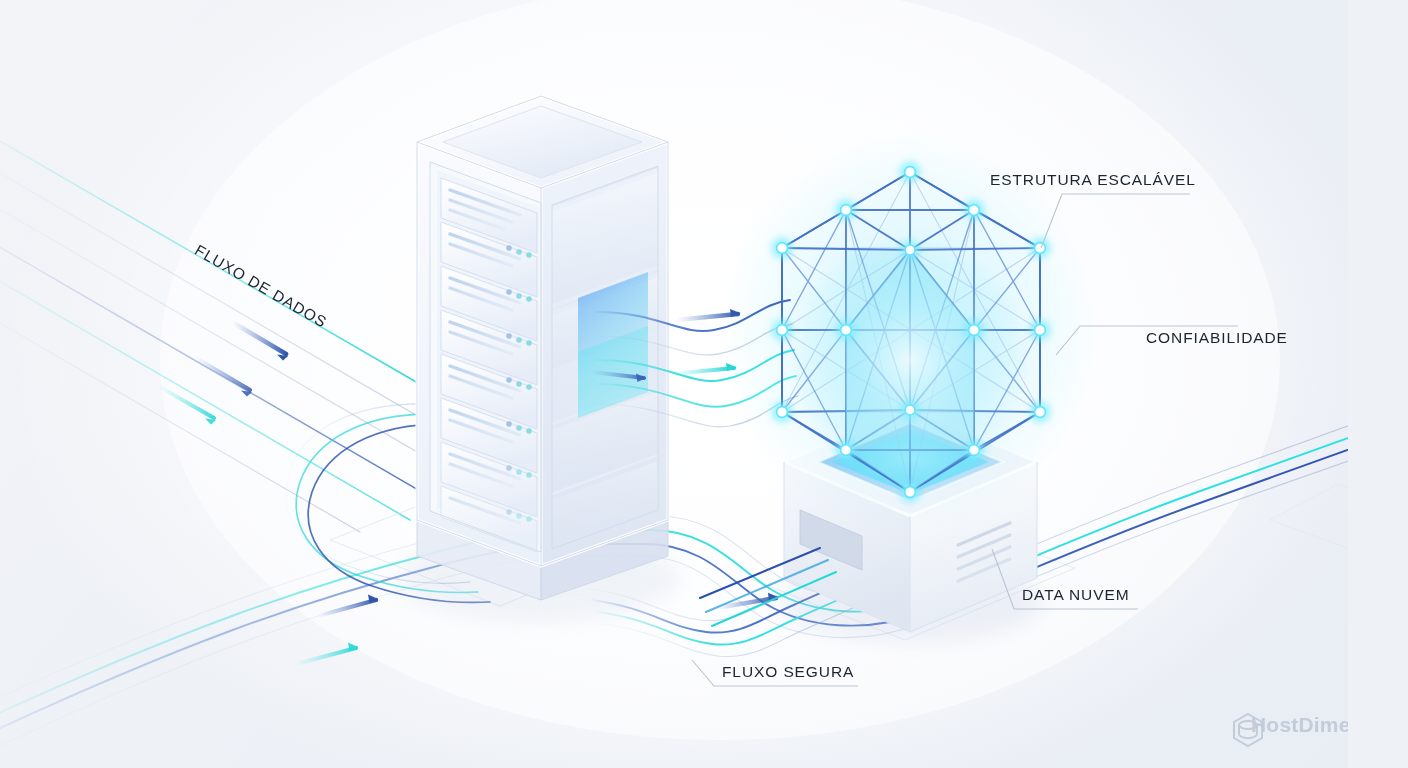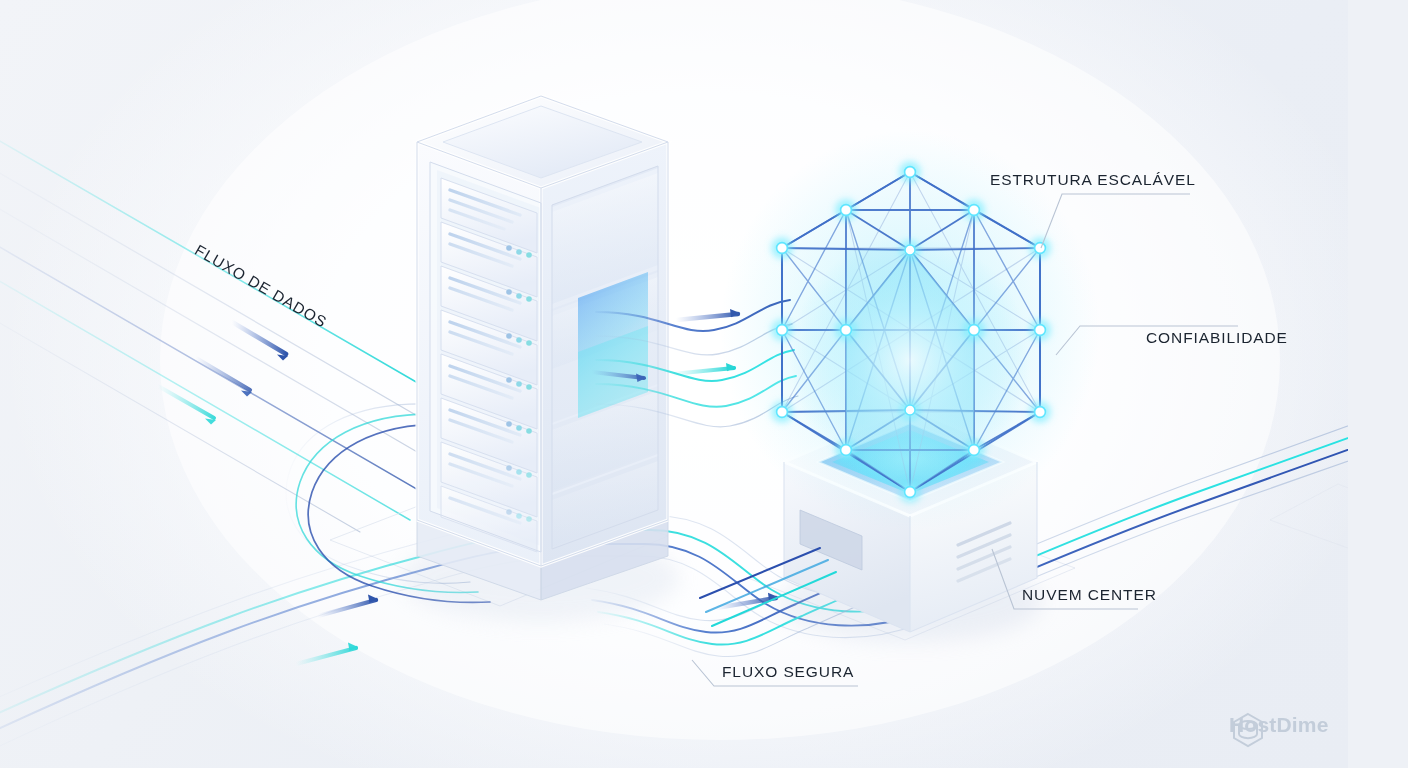--- a/index.html
+++ b/index.html
@@ -56,20 +56,21 @@
     display: flex;
     align-items: center;
     gap: 8px;
   }
   #logo .logo-text {
     font-family: "Liberation Sans", sans-serif;
     font-size: 21px;
     font-weight: 600;
     color: #c3cdda;
     letter-spacing: 0.2px;
+    margin-left: 22px;
   }
 </style>
 </head>
 <body>
 
 <div id="scene">
 
   <svg id="art" viewBox="0 0 1408 768">
     <defs>
       <linearGradient id="gBg" x1="0" y1="0" x2="1" y2="1">
@@ -622,21 +623,21 @@
       <path d="M 15 0 L 29 8 L 29 24 L 15 32 L 1 24 L 1 8 Z" fill="none" stroke="#c3cdda" stroke-width="2"></path>
       <ellipse cx="15" cy="11" rx="9" ry="4" fill="none" stroke="#c3cdda" stroke-width="2"></ellipse>
       <path d="M 6 11 L 6 20 C 6 22.3 10 24.2 15 24.2 C 20 24.2 24 22.3 24 20 L 24 11" fill="none" stroke="#c3cdda" stroke-width="2"></path>
     </g>
   </svg>
 
   <div class="label" id="label-estrutura">ESTRUTURA ESCALÁVEL</div>
 
   <div class="label" id="label-confiabilidade">CONFIABILIDADE</div>
 
-  <div class="label" id="label-datacenter">NUVEM CENTER</div>
+  <div class="label" id="label-datacenter">DATA NUVEM</div>
 
   <div class="label" id="label-nuvem">FLUXO SEGURA</div>
 
   <div class="label" id="label-fluxo">FLUXO DE DADOS</div>
 
   <div id="logo">
     <span class="logo-text">HostDime</span>
   </div>
 
 </div>

